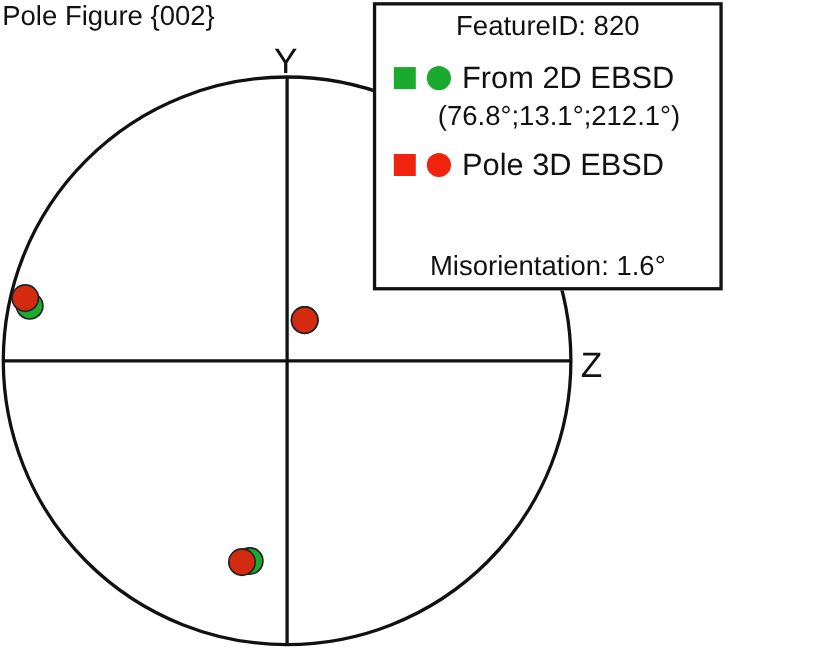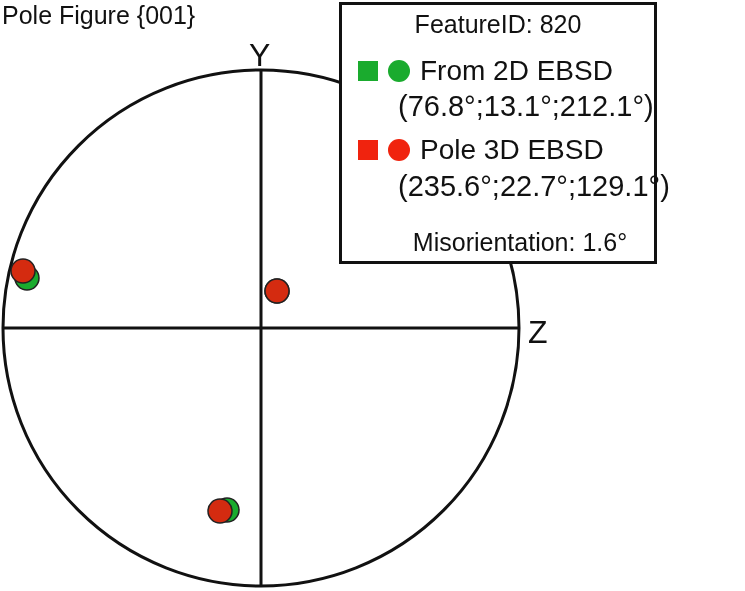--- a/index.html
+++ b/index.html
@@ -3,28 +3,28 @@
 <meta charset="utf-8">
 <style>
   html, body { margin:0; padding:0; background:#ffffff; }
   body { width:745px; height:591px; position:relative; overflow:hidden; font-family:"Liberation Sans", sans-serif; color:#111; }
   #title { position:absolute; left:2px; top:0px; font-size:25px; line-height:30px; }
   svg#pf { position:absolute; left:0; top:0; }
   .ax-label { font-family:"Liberation Sans", sans-serif; font-size:32px; fill:#111; }
   #legend { position:absolute; left:339px; top:2px; width:318px; height:262px; border:3px solid #111; background:#fff; box-sizing:border-box; }
   .lg-center { position:absolute; left:0; width:100%; text-align:center; font-size:25px; line-height:30px; }
   .lg-row { position:absolute; left:16px; font-size:28px; line-height:30px; display:flex; align-items:center; }
-  .lg-sub { position:absolute; left:56px; font-size:29px; line-height:30px; }
+  .lg-sub { position:absolute; left:56px; font-size:25px; line-height:30px; }
   .sq { width:20px; height:20px; display:inline-block; margin-right:10px; }
   .dot { width:22px; height:22px; border-radius:50%; display:inline-block; margin-right:10px; }
 </style>
 </head>
 <body>
 
-<div id="title">Pole Figure {001}</div>
+<div id="title">Pole Figure {002}</div>
 
 <svg id="pf" width="745" height="591">
   <circle cx="261" cy="328" r="258" fill="none" stroke="#111" stroke-width="3"></circle>
   <line x1="261" y1="70" x2="261" y2="586" stroke="#111" stroke-width="3"></line>
   <line x1="3" y1="328" x2="519" y2="328" stroke="#111" stroke-width="3"></line>
   <text class="ax-label" x="249" y="66">Y</text>
   <text class="ax-label" x="528" y="343">Z</text>
 
   <circle cx="27" cy="278" r="12" fill="#1aab2e" stroke="#222" stroke-width="1.5"></circle>
   <circle cx="23" cy="271" r="12" fill="#d42b10" stroke="#222" stroke-width="1.5"></circle>
@@ -44,16 +44,15 @@
     <span class="dot" style="background:#1aab2e;"></span>
     <span>From 2D EBSD</span>
   </div>
   <div class="lg-sub" style="top:86px;">(76.8°;13.1°;212.1°)</div>
 
   <div class="lg-row" style="top:130px;">
     <span class="sq" style="background:#f0230e;"></span>
     <span class="dot" style="background:#f0230e;"></span>
     <span>Pole 3D EBSD</span>
   </div>
-  <div class="lg-sub" style="top:166px;">(235.6°;22.7°;129.1°)</div>
 
-  <div class="lg-center" style="top:222px;padding-left:22px;">Misorientation: 1.6°</div>
+  <div class="lg-center" style="top:222px;">Misorientation: 1.6°</div>
 </div>
 
 </body></html>

